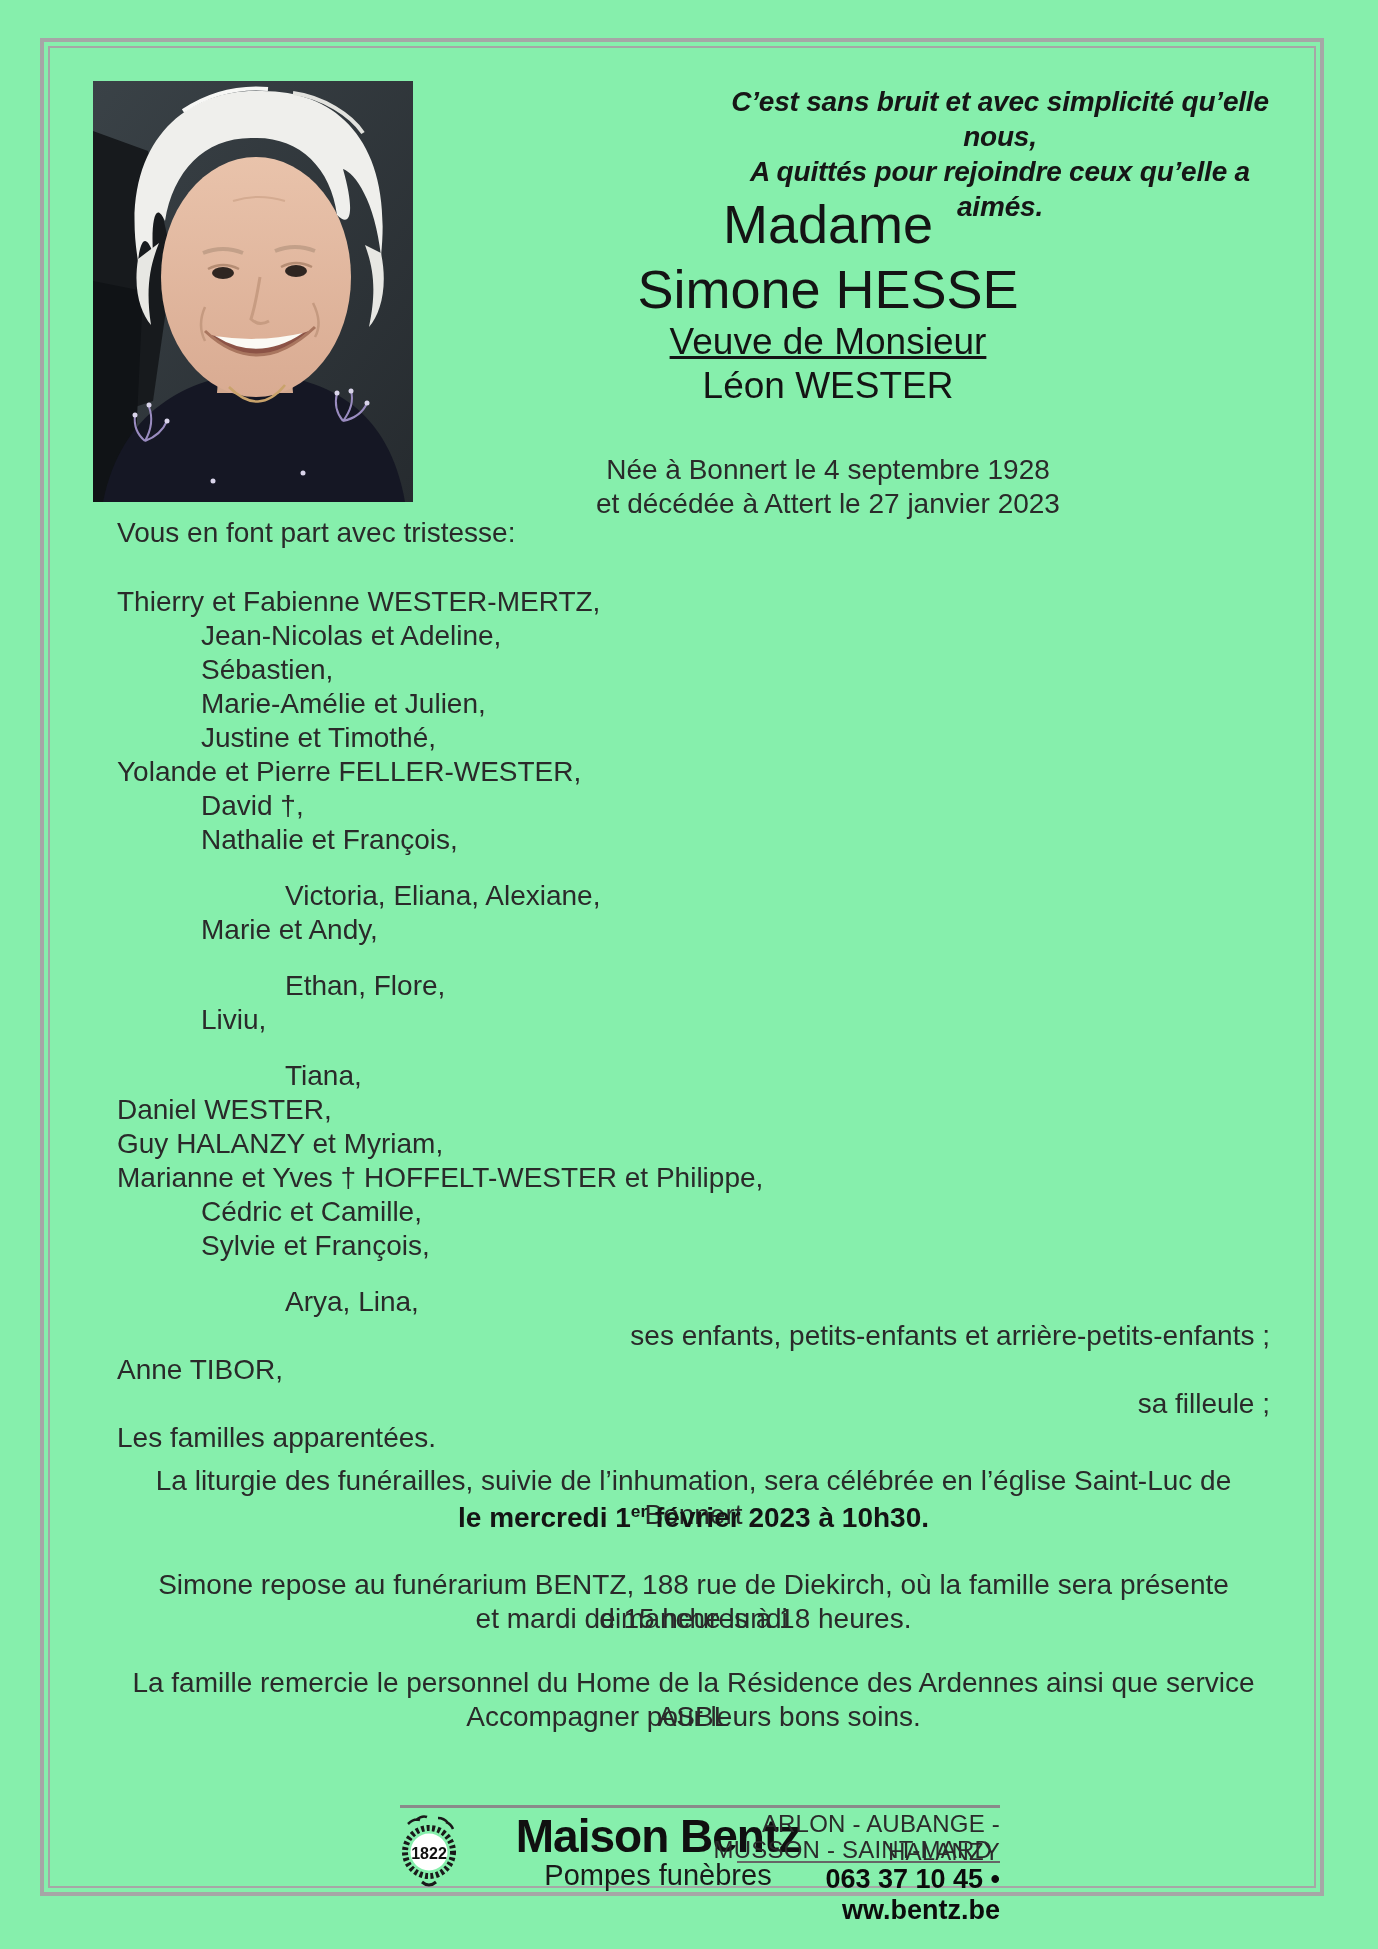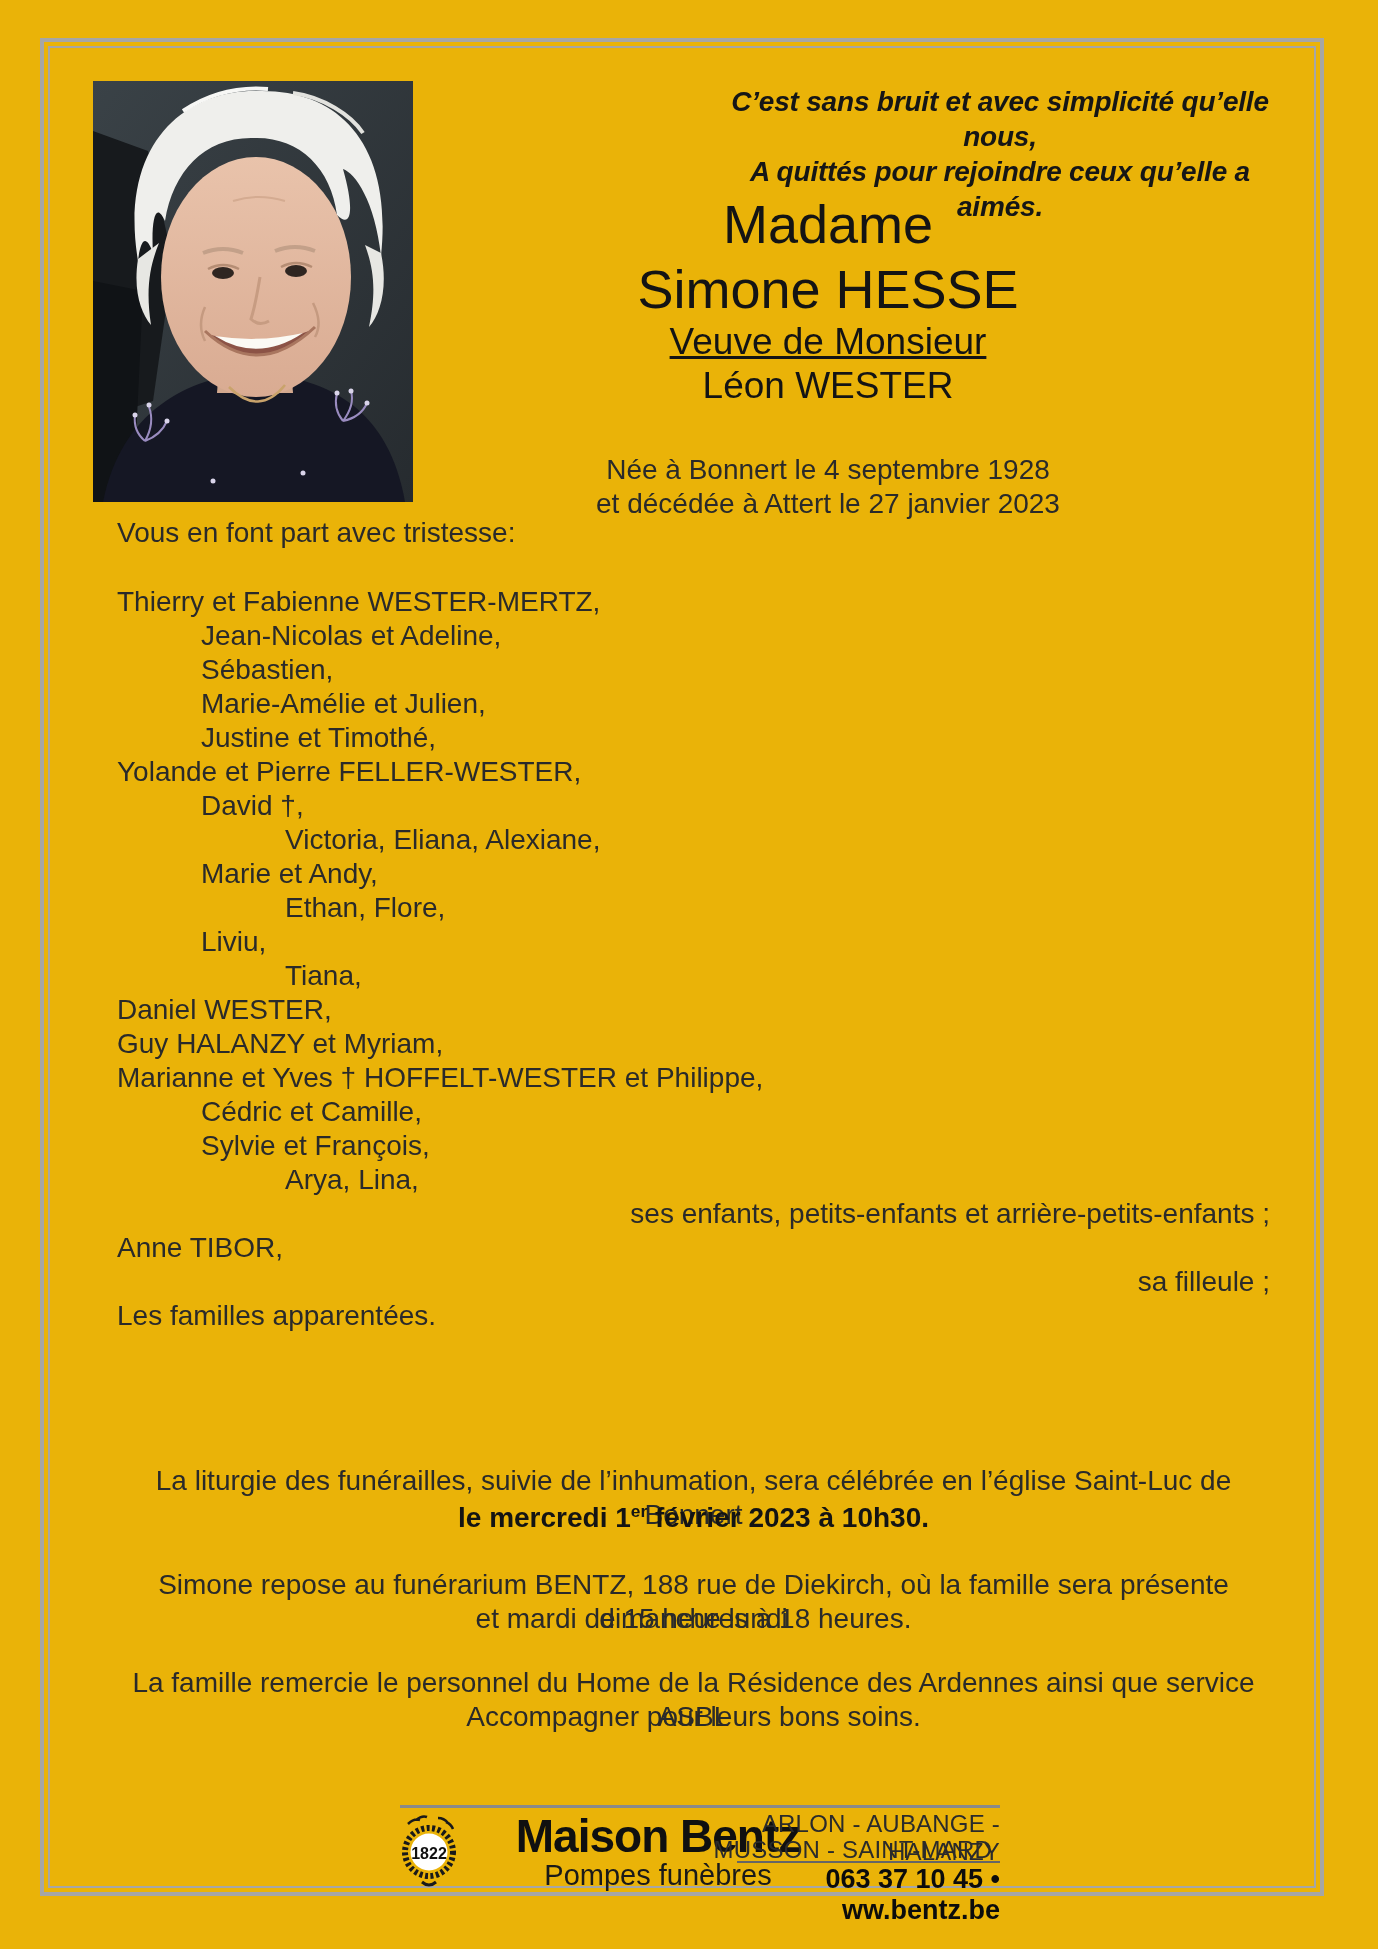--- a/index.html
+++ b/index.html
@@ -1,37 +1,37 @@
 <!DOCTYPE html>
 <html><head>
 <meta charset="utf-8">
 <style>
   html,body{margin:0;padding:0;background:#ffffff;}
   .page{
-    position:relative;width:1378px;height:1949px;background:#eab308;
+    position:relative;width:1378px;height:1949px;background:#86efac;
     font-family:"Liberation Sans","DejaVu Sans",sans-serif;color:#1f1f1f;overflow:hidden;
   }
   .frame{position:absolute;left:40px;top:38px;width:1276px;height:1850px;border:4px solid #a6a6a6;}
   .frame-inner{position:absolute;left:4px;top:4px;right:4px;bottom:4px;border:2px solid #a6a6a6;}
   .portrait{position:absolute;left:93px;top:81px;width:320px;height:421px;display:block;}
   .quote{
     position:absolute;left:710px;top:84px;width:580px;text-align:center;
     font-size:28px;font-style:italic;font-weight:600;line-height:35px;letter-spacing:-0.2px;color:#161616;
   }
   .t-madame{position:absolute;left:413px;top:194px;width:830px;text-align:center;font-size:54px;line-height:60px;color:#141414;}
   .t-name{position:absolute;left:413px;top:259px;width:830px;text-align:center;font-size:54px;line-height:60px;color:#141414;}
   .t-veuve{position:absolute;left:413px;top:320px;width:830px;text-align:center;font-size:37px;line-height:44px;color:#141414;text-decoration:underline;}
   .t-husband{position:absolute;left:413px;top:364px;width:830px;text-align:center;font-size:37px;line-height:44px;color:#141414;}
   .t-birth{position:absolute;left:413px;top:453px;width:830px;text-align:center;font-size:28px;line-height:34px;color:#2a2a2a;}
   .t-death{position:absolute;left:413px;top:487px;width:830px;text-align:center;font-size:28px;line-height:34px;color:#2a2a2a;}
   .intro{position:absolute;left:117px;top:517px;font-size:28px;color:#2a2a2a;}
   .family{position:absolute;left:117px;top:585px;width:1153px;font-size:28px;line-height:34px;color:#2a2a2a;}
   .fam-line{height:34px;white-space:nowrap;}
   .fam-line.ind1{padding-left:84px;}
-  .fam-line.ind2{padding-left:168px;}
+  .fam-line.ind2{padding-left:168px;margin-top:22px;}
   .fam-line.right{text-align:right;white-space:normal;}
   .para{position:absolute;left:117px;width:1153px;text-align:center;font-size:28px;line-height:34px;color:#2a2a2a;}
   .para b{color:#141414;}
   sup{font-size:0.62em;line-height:0;}
   .condolence-link{color:#0563c1;text-decoration:underline;cursor:pointer;}
   .logo-topline{position:absolute;left:400px;top:1805px;width:600px;height:3px;background:#8a8a8a;}
   .logo-name{position:absolute;left:468px;top:1809px;width:380px;text-align:center;font-size:46px;font-weight:700;letter-spacing:-1px;color:#101010;}
   .logo-sub{position:absolute;left:468px;top:1859px;width:380px;text-align:center;font-size:29px;color:#1a1a1a;}
   .logo-cities1{position:absolute;left:700px;top:1810px;width:300px;text-align:right;font-size:24px;letter-spacing:0.2px;color:#2b2b2b;}
   .logo-cities2{position:absolute;left:700px;top:1836px;width:292px;text-align:right;font-size:24px;letter-spacing:0.2px;color:#2b2b2b;}
@@ -125,20 +125,21 @@
 
   <div class="intro">Vous en font part avec tristesse:</div>
   <div class="family">
       <div class="fam-line">Thierry et Fabienne WESTER-MERTZ,</div>
       <div class="fam-line ind1">Jean-Nicolas et Adeline,</div>
       <div class="fam-line ind1">Sébastien,</div>
       <div class="fam-line ind1">Marie-Amélie et Julien,</div>
       <div class="fam-line ind1">Justine et Timothé,</div>
       <div class="fam-line">Yolande et Pierre FELLER-WESTER,</div>
       <div class="fam-line ind1">David †,</div>
+      <div class="fam-line ind1">Nathalie et François,</div>
       <div class="fam-line ind2">Victoria, Eliana, Alexiane,</div>
       <div class="fam-line ind1">Marie et Andy,</div>
       <div class="fam-line ind2">Ethan, Flore,</div>
       <div class="fam-line ind1">Liviu,</div>
       <div class="fam-line ind2">Tiana,</div>
       <div class="fam-line">Daniel WESTER,</div>
       <div class="fam-line">Guy HALANZY et Myriam,</div>
       <div class="fam-line">Marianne et Yves † HOFFELT-WESTER et Philippe,</div>
       <div class="fam-line ind1">Cédric et Camille,</div>
       <div class="fam-line ind1">Sylvie et François,</div>

